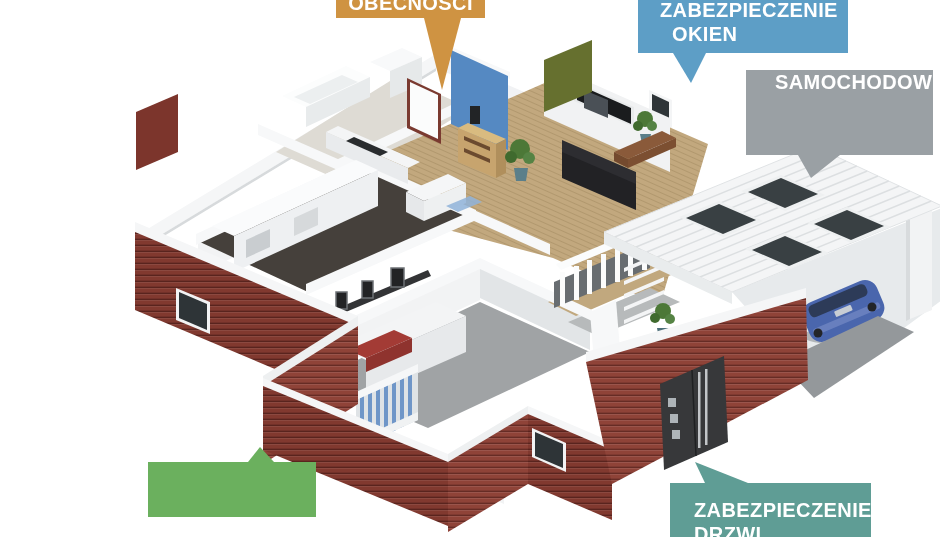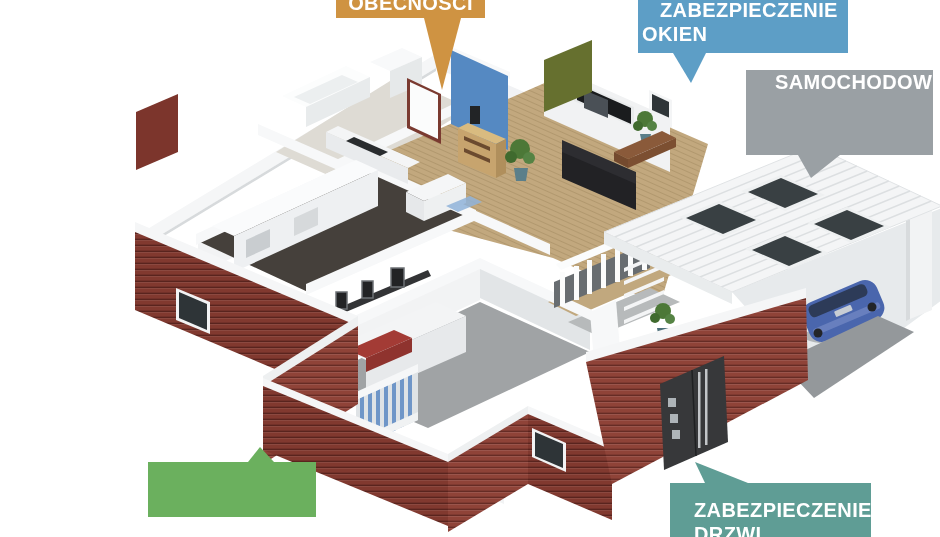--- a/index.html
+++ b/index.html
@@ -247,21 +247,21 @@
 
 <div class="callout c-center" style="left: 328px; top: -14px; width: 149px; height: 32px; color: rgb(207, 147, 66);">
   <span class="lines">OBECNOŚCI</span>
   <svg class="tail" style="left:82px;top:32px;width:44px;height:74px;" viewBox="0 0 44 74">
     <polygon points="6,0 43,0 24,72" fill="currentColor"></polygon>
   </svg>
 </div>
 
 <div class="callout" style="left: 630px; top: -10px; width: 210px; height: 63px; color: rgb(93, 158, 198);">
   <span class="lines" style="padding:8px 0 0 22px;">ZABEZPIECZENIE</span>
-  <span class="lines" style="padding-left:4px;">OKIEN</span>
+  <span class="lines" style="padding-left:34px;">OKIEN</span>
   <svg class="tail" style="left:35px;top:63px;width:40px;height:30px;" viewBox="0 0 40 30">
     <polygon points="0,0 33,0 18,30" fill="currentColor"></polygon>
   </svg>
 </div>
 
 <div class="callout" style="left: 738px; top: 70px; width: 187px; height: 85px; color: rgb(154, 160, 164);">
   <span class="lines" style="padding-left:29px;">SAMOCHODOWE</span>
   <svg class="tail" style="left:50px;top:85px;width:45px;height:24px;" viewBox="0 0 45 24">
     <polygon points="2,0 44,0 15,23" fill="currentColor"></polygon>
   </svg>

